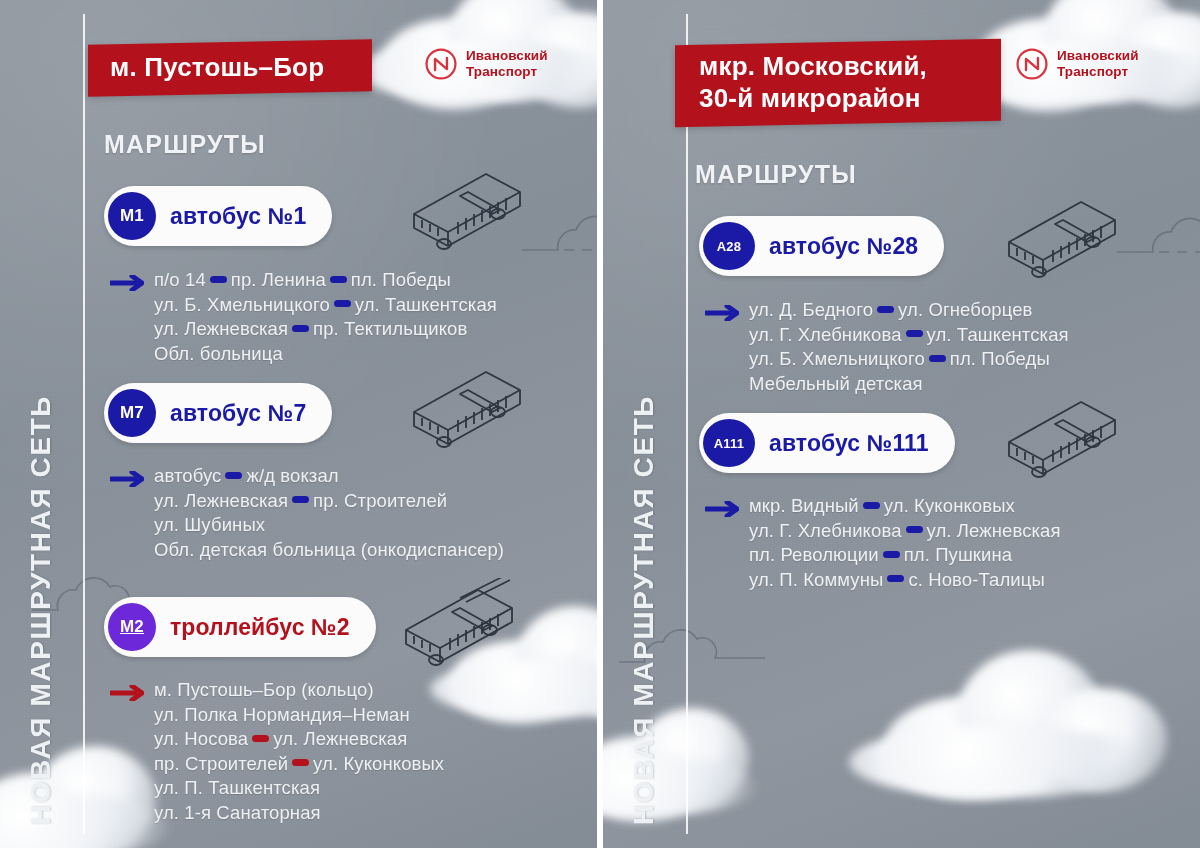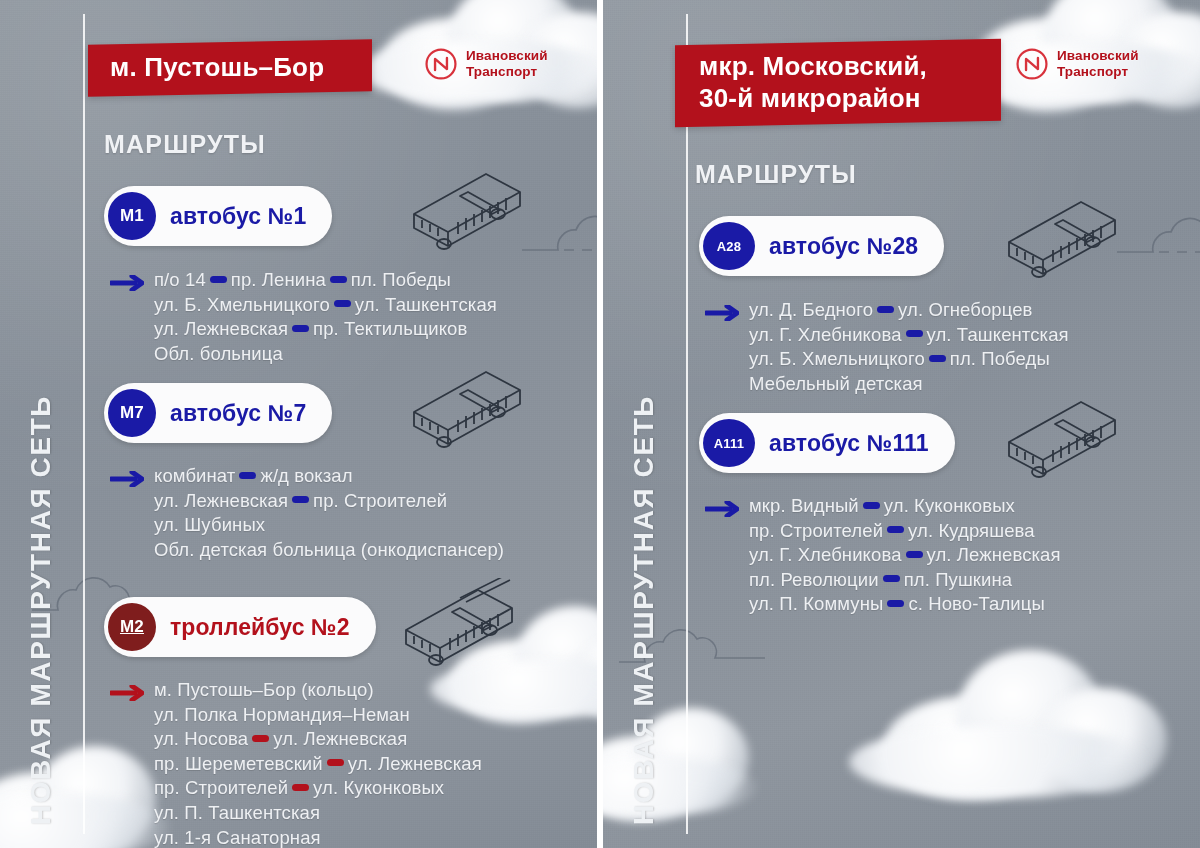--- a/index.html
+++ b/index.html
@@ -123,21 +123,21 @@
     color:#ffffff;font-size:17px;font-weight:bold;letter-spacing:.2px;
     flex:0 0 48px;
   }
   .pill-badge.wide{width:52px;flex:0 0 52px;font-size:13px;}
   .pill-name{
     padding-left:14px;
     font-size:23px;font-weight:bold;letter-spacing:.1px;white-space:nowrap;
   }
   .blue .pill-badge{background:#1a1aa6;}
   .blue .pill-name{color:#1a1aa6;}
-  .red .pill-badge{background:#7f1d1d;text-decoration:underline;}
+  .red .pill-badge{background:#6d28d9;text-decoration:underline;}
   .red .pill-name{color:#b3111c;}
 
   
   .stops{
     position:absolute;
     display:flex;align-items:flex-start;gap:10px;
   }
   .arrow{
     flex:0 0 34px;margin-top:7px;
   }
@@ -277,21 +277,21 @@
       </svg>
     </div>
     <div class="stops" style="left:110px;top:464px;">
       <span class="arrow">
         <svg width="34" height="16" viewBox="0 0 34 16" fill="none">
           <path d="M1 8 H25" stroke="#1a1aa6" stroke-width="5" stroke-linecap="round"></path>
           <path d="M22 1 L32 8 L22 15" stroke="#1a1aa6" stroke-width="5" stroke-linecap="round" stroke-linejoin="round" fill="none"></path>
         </svg>
       </span>
       <span class="stops-lines">
-          <span class="ln"><span>комбинат</span><span class="dash blue-d"></span><span>ж/д вокзал</span></span>
+          <span class="ln"><span>автобус</span><span class="dash blue-d"></span><span>ж/д вокзал</span></span>
           <span class="ln"><span>ул. Лежневская</span><span class="dash blue-d"></span><span>пр. Строителей</span></span>
           <span class="ln"><span>ул. Шубиных</span></span>
           <span class="ln"><span>Обл. детская больница (онкодиспансер)</span></span>
         </span>
     </div>
 
     <div class="route" style="left:104px;top:597px;">
       <div class="pill red">
         <span class="pill-badge">М2</span>
         <span class="pill-name">троллейбус №2</span>
@@ -314,21 +314,20 @@
       <span class="arrow">
         <svg width="34" height="16" viewBox="0 0 34 16" fill="none">
           <path d="M1 8 H25" stroke="#b3111c" stroke-width="5" stroke-linecap="round"></path>
           <path d="M22 1 L32 8 L22 15" stroke="#b3111c" stroke-width="5" stroke-linecap="round" stroke-linejoin="round" fill="none"></path>
         </svg>
       </span>
       <span class="stops-lines">
           <span class="ln"><span>м. Пустошь–Бор (кольцо)</span></span>
           <span class="ln"><span>ул. Полка Нормандия–Неман</span></span>
           <span class="ln"><span>ул. Носова</span><span class="dash red-d"></span><span>ул. Лежневская</span></span>
-          <span class="ln"><span>пр. Шереметевский</span><span class="dash red-d"></span><span>ул. Лежневская</span></span>
           <span class="ln"><span>пр. Строителей</span><span class="dash red-d"></span><span>ул. Куконковых</span></span>
           <span class="ln"><span>ул. П. Ташкентская</span></span>
           <span class="ln"><span>ул. 1-я Санаторная</span></span>
         </span>
     </div>
   </div>
 
   <div class="panel-gap"></div>
 
   <div class="panel panel-right">
@@ -441,20 +440,19 @@
     </div>
     <div class="stops" style="left:102px;top:494px;">
       <span class="arrow">
         <svg width="34" height="16" viewBox="0 0 34 16" fill="none">
           <path d="M1 8 H25" stroke="#1a1aa6" stroke-width="5" stroke-linecap="round"></path>
           <path d="M22 1 L32 8 L22 15" stroke="#1a1aa6" stroke-width="5" stroke-linecap="round" stroke-linejoin="round" fill="none"></path>
         </svg>
       </span>
       <span class="stops-lines">
           <span class="ln"><span>мкр. Видный</span><span class="dash blue-d"></span><span>ул. Куконковых</span></span>
-          <span class="ln"><span>пр. Строителей</span><span class="dash blue-d"></span><span>ул. Кудряшева</span></span>
           <span class="ln"><span>ул. Г. Хлебникова</span><span class="dash blue-d"></span><span>ул. Лежневская</span></span>
           <span class="ln"><span>пл. Революции</span><span class="dash blue-d"></span><span>пл. Пушкина</span></span>
           <span class="ln"><span>ул. П. Коммуны</span><span class="dash blue-d"></span><span>с. Ново-Талицы</span></span>
         </span>
     </div>
   </div>
 </div>
 
 </body></html>

